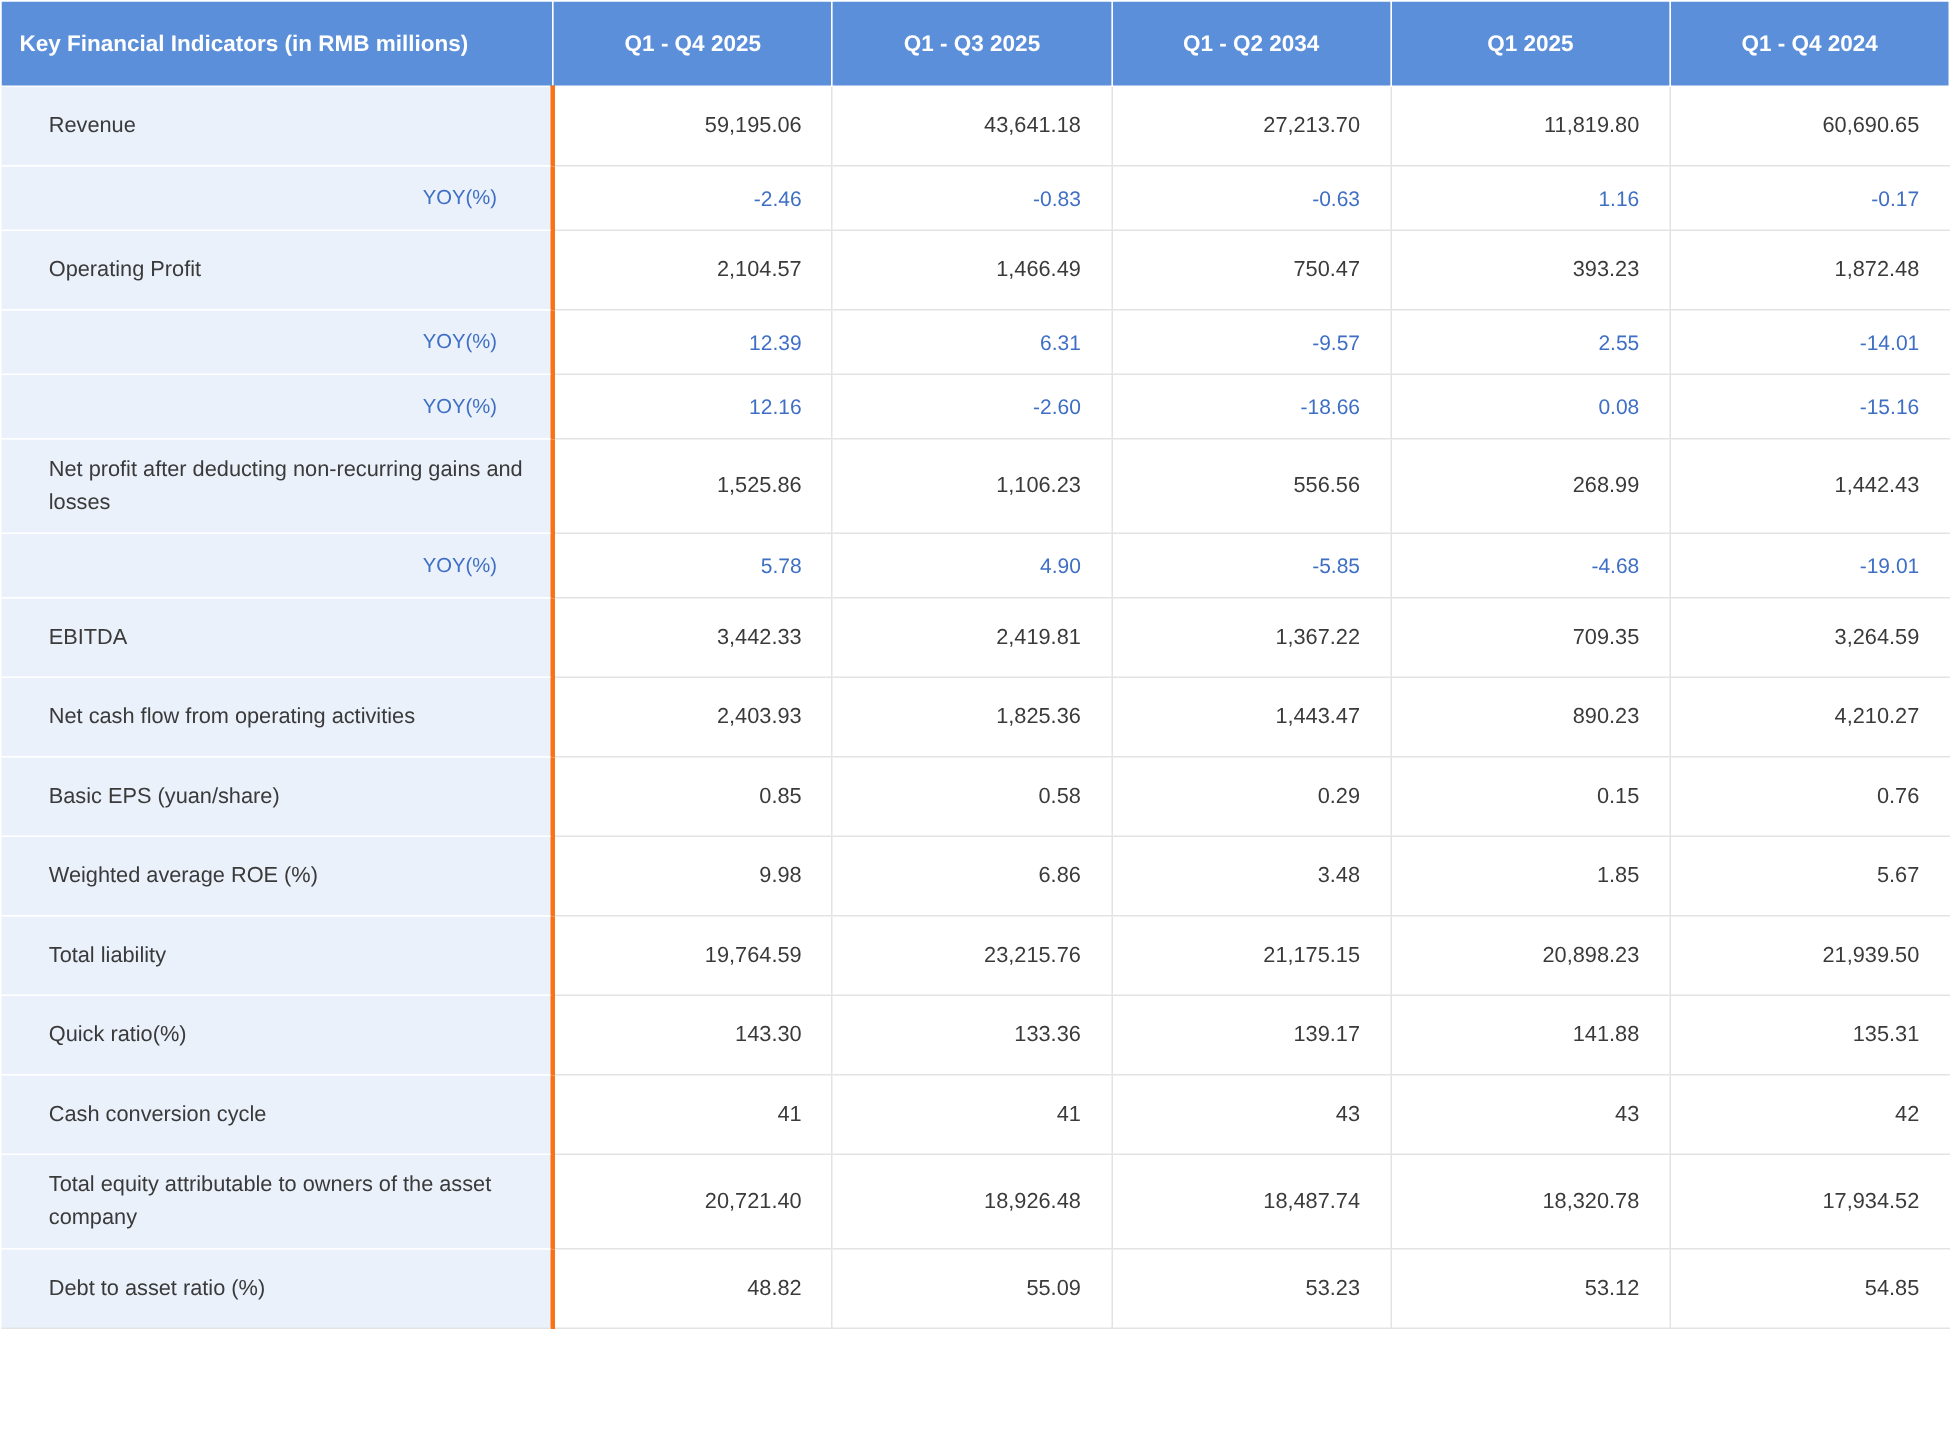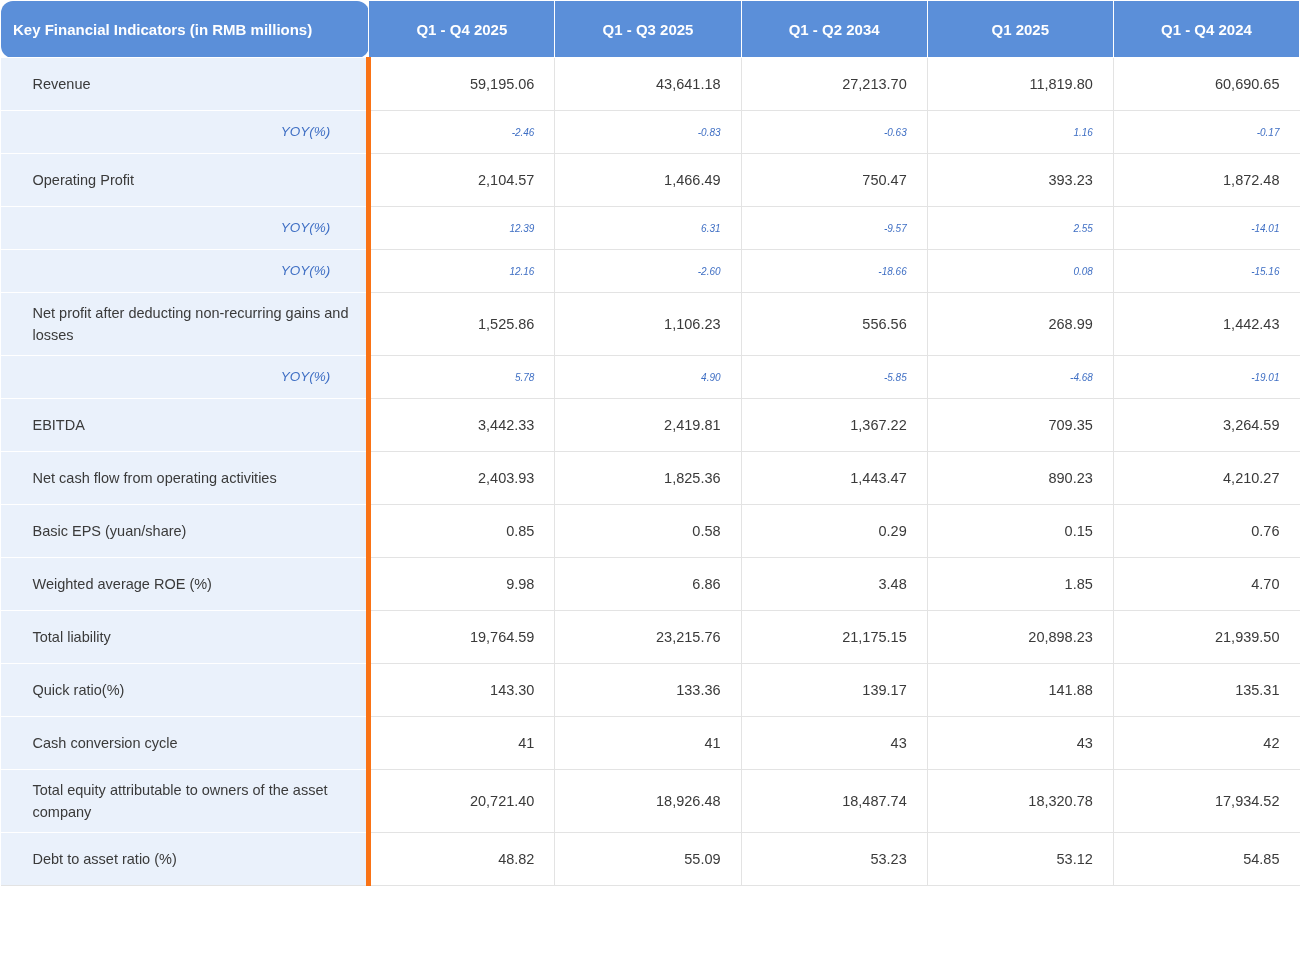--- a/index.html
+++ b/index.html
@@ -28,37 +28,36 @@
     font-size: 15px;
     font-weight: bold;
     height: 56px;
     padding: 0 14px;
     border: 1px solid #ffffff;
     white-space: nowrap;
   }
   thead th.head-label {
     text-align: left;
     padding-left: 12px;
-    border-radius: 12px;
   }
   thead th.head-period {
     text-align: center;
     margin-top: 28px;
   }
 
   tbody td {
     border-bottom: 1px solid #e3e3e3;
     border-right: 1px solid #e3e3e3;
     font-size: 14.5px;
     color: #3a3a3a;
     vertical-align: middle;
   }
   tbody td.label-cell {
     background: #eaf1fb;
-    border-right: 5px solid #f97316;
+    border-right: 3px solid #f97316;
     border-bottom: 1px solid #ffffff;
     padding: 0 16px 0 32px;
     text-align: left;
     line-height: 1.55;
   }
   tbody td.value-cell {
     text-align: right;
     padding: 0 20px 0 10px;
     background: #ffffff;
   }
@@ -71,27 +70,25 @@
     height: 62px;
   }
   tbody tr.row-yoy td.label-cell,
   tbody tr.row-yoy td.value-cell {
     height: 42px;
   }
   tbody tr.row-yoy td.label-cell {
     text-align: right;
     padding-right: 36px;
     color: #3f6fc4;
-    font-style: italic;
     font-size: 13.5px;
   }
   tbody tr.row-yoy td.value-cell {
     color: #3f6fc4;
-    font-style: italic;
-    font-size: 10px;
+    font-size: 14px;
     padding-left: 35px;
   }
   tbody tr:last-child td {
     border-bottom: 1px solid #e3e3e3;
   }
   tbody td.value-cell:last-child {
     border-right: none;
   }
 </style>
 </head>
@@ -196,21 +193,21 @@
         <td class="value-cell">0.29</td>
         <td class="value-cell">0.15</td>
         <td class="value-cell">0.76</td>
       </tr>
       <tr class="row-main">
         <td class="label-cell">Weighted average ROE (%)</td>
         <td class="value-cell">9.98</td>
         <td class="value-cell">6.86</td>
         <td class="value-cell">3.48</td>
         <td class="value-cell">1.85</td>
-        <td class="value-cell">4.70</td>
+        <td class="value-cell">5.67</td>
       </tr>
       <tr class="row-main">
         <td class="label-cell">Total liability</td>
         <td class="value-cell">19,764.59</td>
         <td class="value-cell">23,215.76</td>
         <td class="value-cell">21,175.15</td>
         <td class="value-cell">20,898.23</td>
         <td class="value-cell">21,939.50</td>
       </tr>
       <tr class="row-main">

